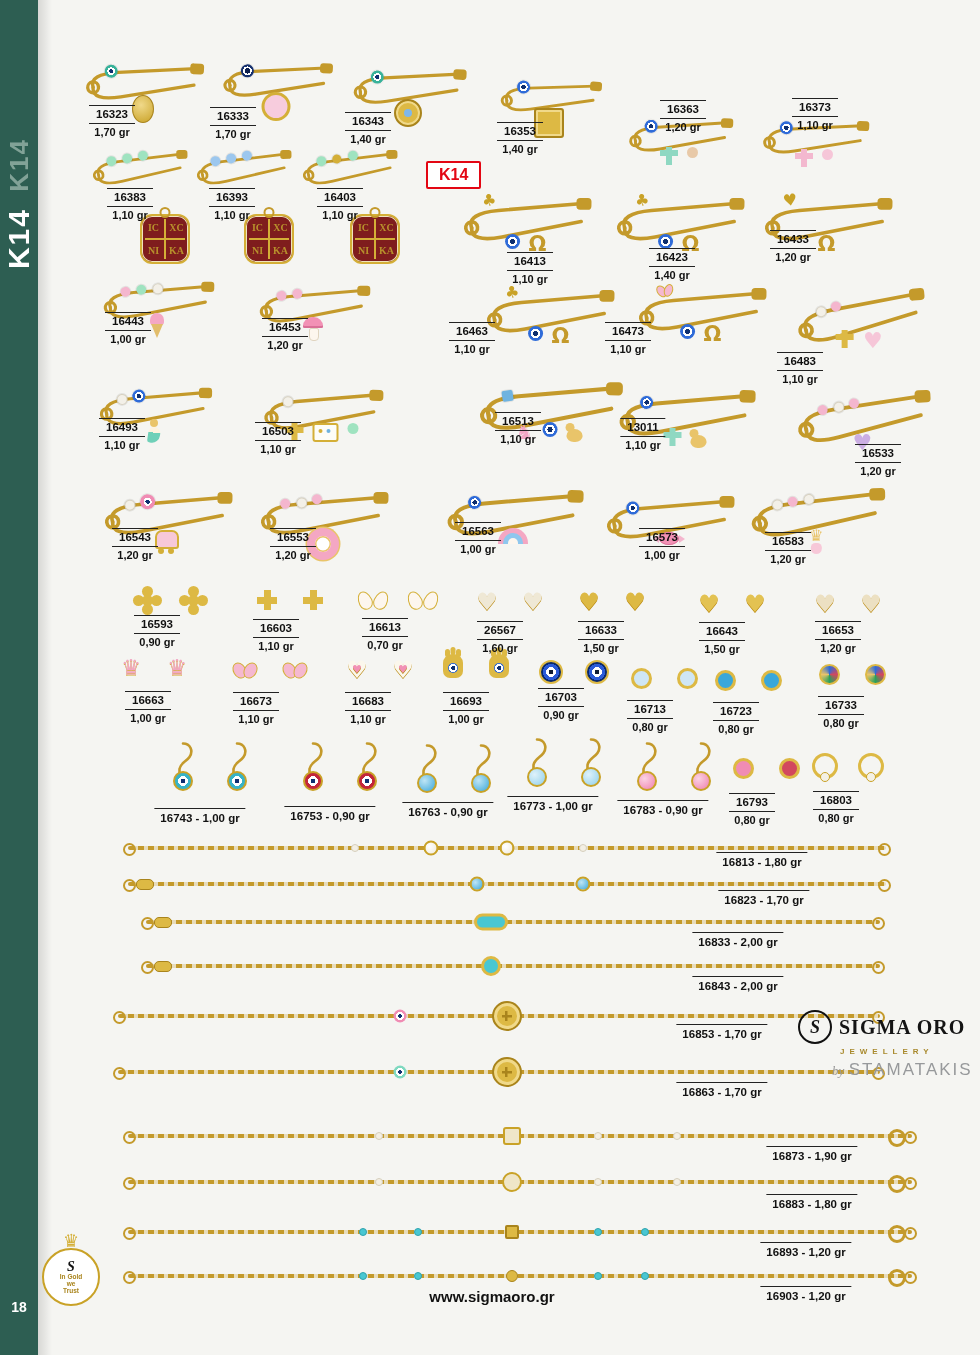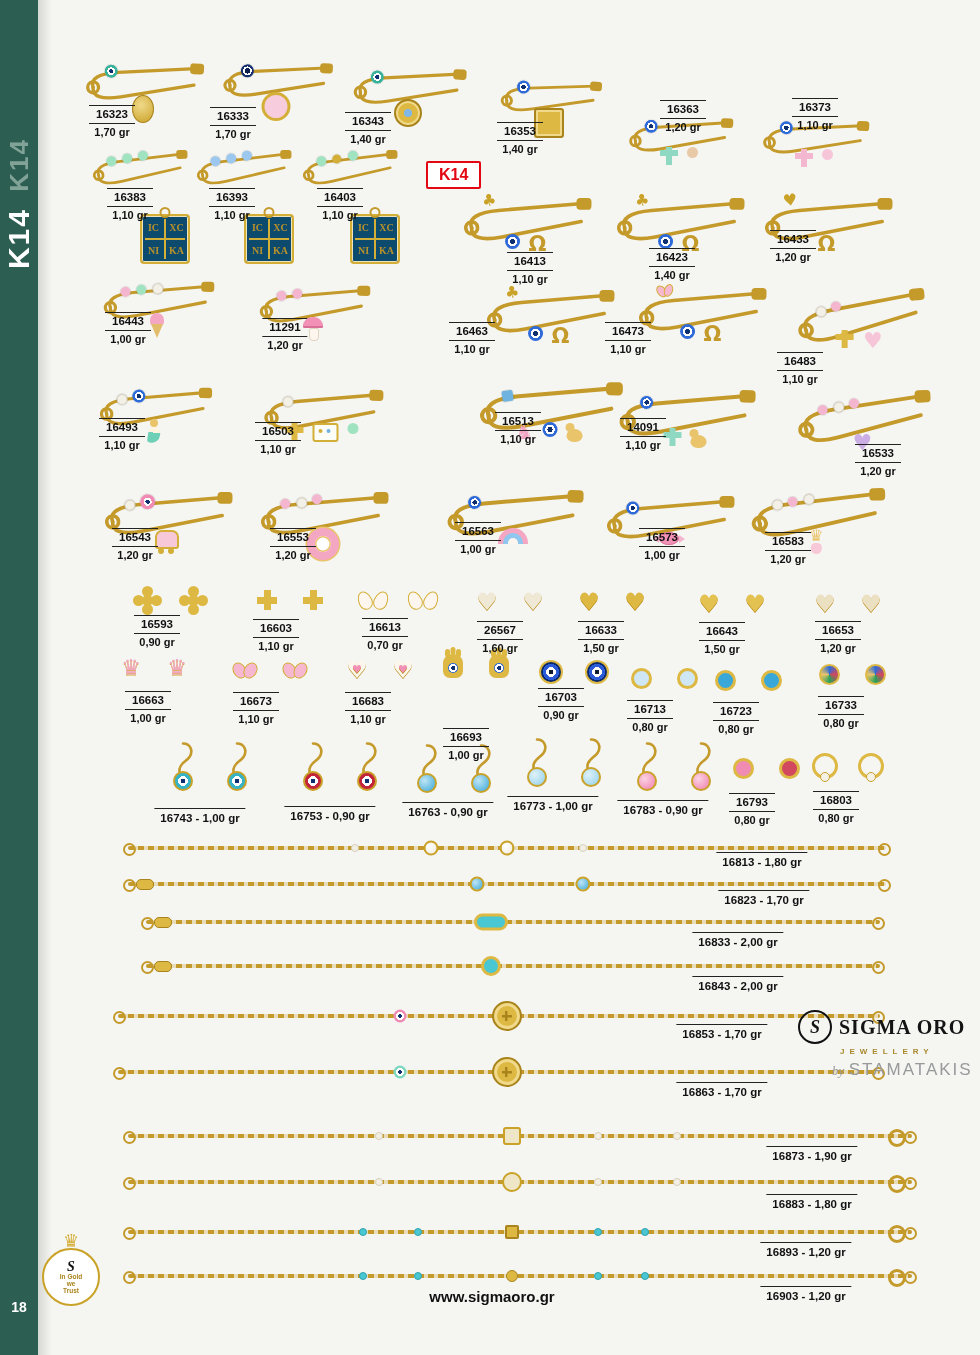--- a/index.html
+++ b/index.html
@@ -88,21 +88,21 @@
   .carriage::after{content:"";position:absolute;bottom:-7px;left:1px;width:6px;height:6px;border-radius:50%;background:#d4af37;box-shadow:10px 0 0 #d4af37;}
   .donut{width:24px;height:24px;border-radius:50%;border:8px solid #f4a7c3;background:#fff;box-shadow:0 0 0 1.5px #e9c46a,inset 0 0 0 1.5px #e9c46a;box-sizing:border-box;width:32px;height:32px;}
   .rainbow{width:30px;height:16px;border-radius:16px 16px 0 0;background:#f4a7c3;overflow:hidden;}
   .rainbow::before{content:"";position:absolute;left:5px;top:5px;right:5px;height:16px;border-radius:12px 12px 0 0;background:#8fc7ee;}
   .rainbow::after{content:"";position:absolute;left:10px;top:10px;right:10px;height:16px;border-radius:8px 8px 0 0;background:#fdf6ee;}
   .candy{width:20px;height:13px;border-radius:50%;background:#f291b5;box-shadow:inset 0 0 0 1px #d96f97;}
   .candy::before{content:"";position:absolute;left:-6px;top:3px;border-top:4px solid transparent;border-bottom:4px solid transparent;border-right:6px solid #f4b6ce;}
   .candy::after{content:"";position:absolute;right:-6px;top:3px;border-top:4px solid transparent;border-bottom:4px solid transparent;border-left:6px solid #f4b6ce;}
   .princess{color:#e9c46a;font:16px "DejaVu Sans",sans-serif;line-height:1;text-align:center;}
   .princess::after{content:"";display:block;width:11px;height:11px;margin:-1px auto 0;background:#f7c8d8;border-radius:50% 50% 60% 60%;}
-  .plate-icxc{position:absolute;width:46px;height:46px;background:#0c4a6e;border:2px solid #d4af37;border-radius:4px;
+  .plate-icxc{position:absolute;width:46px;height:46px;background:#7f1d1d;border:2px solid #d4af37;border-radius:12px;
         display:grid;grid-template:1fr 1fr/1fr 1fr;box-shadow:inset 0 0 0 1px #efe3bd;z-index:3;}
   .plate-icxc::before{content:"";position:absolute;inset:3px;
         background:linear-gradient(#d4af37,#d4af37) 50% 50%/2px 100% no-repeat,
         linear-gradient(#d4af37,#d4af37) 50% 50%/100% 2px no-repeat;}
   .plate-icxc::after{content:"";position:absolute;top:-9px;left:50%;transform:translateX(-50%);width:7px;height:7px;border:2px solid #c49a2b;border-radius:50%;}
   .plate-icxc i{font:bold 10px "Liberation Serif",serif;color:#b8912c;font-style:normal;display:flex;align-items:center;justify-content:center;z-index:1;}
   
   .pair{position:absolute;display:flex;gap:16px;z-index:2;}
   .stud{display:inline-flex;align-items:center;justify-content:center;width:30px;height:32px;}
   .stud.wide{width:34px;}
@@ -406,21 +406,21 @@
   <circle cx="15" cy="22" r="5.5"></circle>
  </g>
  <rect x="115" y="9" width="14" height="11" rx="3.5" fill="#c49a2b" transform="rotate(9 122 14)"></rect>
 </svg>
         <span class="bd" style="left:26px;top:2.2px;width:10px;height:10px;background:#f4b6ce;"></span>
         <span class="bd" style="left:42px;top:2.2px;width:10px;height:10px;background:#f4b6ce;"></span>
       </div>
       <div class="charms" style="left: 313.1px; top: 316.5px;">
         <span class="ch mushroom"></span>
       </div>
-      <div class="plabel" style="left: 285px; top: 316px;"><div class="code">11291</div><div class="wt">1,20 gr</div></div>
+      <div class="plabel" style="left: 285px; top: 316px;"><div class="code">16453</div><div class="wt">1,20 gr</div></div>
       <div class="pinwrap" style="left: 478px; top: 288px; width: 150px; transform: rotate(-8deg);">
         <svg class="pinsvg" viewBox="0 0 140 44" preserveAspectRatio="none">
  <g fill="none" stroke="#c49a2b" stroke-width="3.4" stroke-linecap="round">
   <path d="M15 22 C13 13 22 8.5 42 9.5 L121 14"></path>
   <path d="M15 22 C13 31 22 35.5 42 34.5 L117 30.5"></path>
   <circle cx="15" cy="22" r="5.5"></circle>
  </g>
  <rect x="115" y="9" width="14" height="11" rx="3.5" fill="#c49a2b" transform="rotate(9 122 14)"></rect>
 </svg>
         <span class="bglyph" style="left:30px;top:-9px">♣</span>
@@ -521,21 +521,21 @@
   <circle cx="15" cy="22" r="5.5"></circle>
  </g>
  <rect x="115" y="9" width="14" height="11" rx="3.5" fill="#c49a2b" transform="rotate(9 122 14)"></rect>
 </svg>
         <span class="bd eye" style="left:32px;top:2.3px;width:13px;height:13px;"></span>
       </div>
       <div class="charms" style="left: 685.2px; top: 428px;">
         <span class="ch crossq" style="--c:#8fd8c2"></span>
         <span class="ch duck"></span>
       </div>
-      <div class="plabel" style="left: 643px; top: 416px;"><div class="code">14091</div><div class="wt">1,10 gr</div></div>
+      <div class="plabel" style="left: 643px; top: 416px;"><div class="code">13011</div><div class="wt">1,10 gr</div></div>
       <div class="pinwrap" style="left: 788px; top: 392px; width: 158px; transform: rotate(-12deg);">
         <svg class="pinsvg" viewBox="0 0 140 44" preserveAspectRatio="none">
  <g fill="none" stroke="#c49a2b" stroke-width="3.4" stroke-linecap="round">
   <path d="M15 22 C13 13 22 8.5 42 9.5 L121 14"></path>
   <path d="M15 22 C13 31 22 35.5 42 34.5 L117 30.5"></path>
   <circle cx="15" cy="22" r="5.5"></circle>
  </g>
  <rect x="115" y="9" width="14" height="11" rx="3.5" fill="#c49a2b" transform="rotate(9 122 14)"></rect>
 </svg>
         <span class="bd" style="left:31.6px;top:3.7px;width:10px;height:10px;background:#f4b6ce;"></span>
@@ -717,21 +717,21 @@
       </div>
       <div class="plabel" style="left: 368px; top: 690px;"><div class="code">16683</div><div class="wt">1,10 gr</div></div>
       <div class="pair" style="left: 438px; top: 650px;">
         <span class="stud">
           <span class="hamsa"></span>
         </span>
         <span class="stud">
           <span class="hamsa"></span>
         </span>
       </div>
-      <div class="plabel" style="left: 466px; top: 726px;"><div class="code">16693</div><div class="wt">1,00 gr</div></div>
+      <div class="plabel" style="left: 466px; top: 690px;"><div class="code">16693</div><div class="wt">1,00 gr</div></div>
       <div class="pair" style="left: 536px; top: 656px;">
         <span class="stud">
           <span class="eyer"></span>
         </span>
         <span class="stud">
           <span class="eyer"></span>
         </span>
       </div>
       <div class="plabel" style="left: 561px; top: 686px;"><div class="code">16703</div><div class="wt">0,90 gr</div></div>
       <div class="pair" style="left: 626px; top: 662px;">

